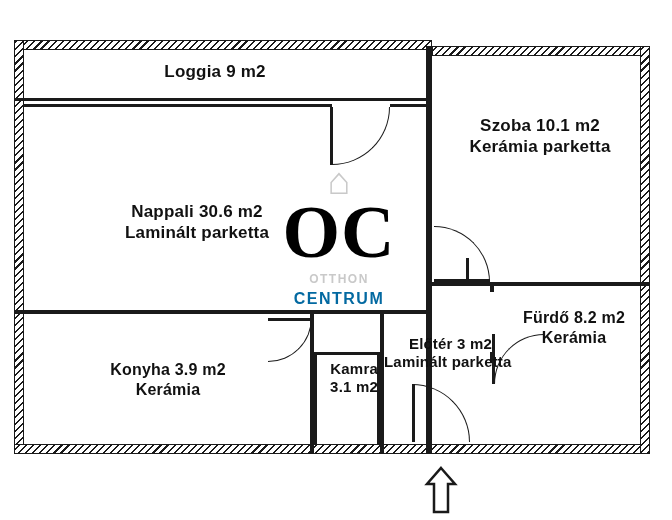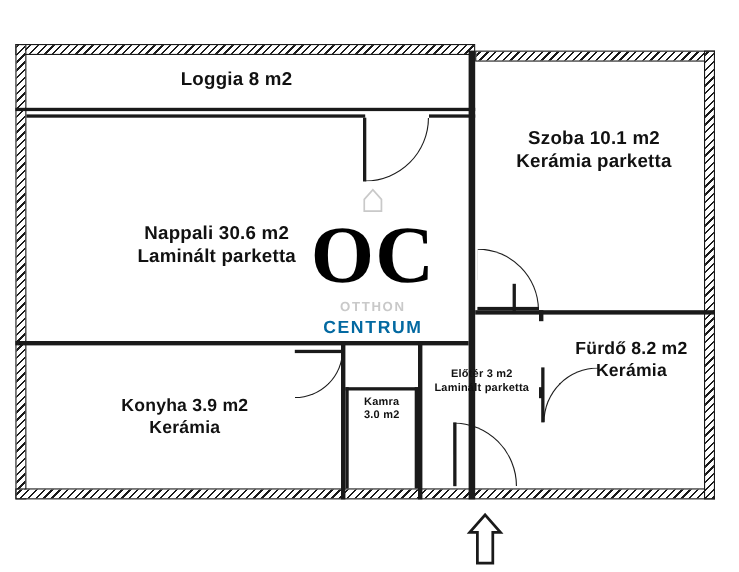--- a/index.html
+++ b/index.html
@@ -42,21 +42,21 @@
     color: #111111;
     line-height: 1.22;
     font-weight: bold;
     white-space: nowrap;
     letter-spacing: 0.2px;
   }
   .room-label .l1 { display: block; }
   .room-label .l2 { display: block; }
   .big { font-size: 17px; }
   .med { font-size: 16px; }
-  .tiny { font-size: 10px; }
+  .tiny { font-size: 15px; text-align: right; }
 
   
   .door {
     position: absolute;
     box-sizing: border-box;
     border: 1.8px solid #1a1a1a;
     background: transparent;
   }
   .door-tl { border-radius: 100% 0 0 0; border-right: none; border-bottom: none; }
   .door-tr { border-radius: 0 100% 0 0; border-left: none; border-bottom: none; }
@@ -174,21 +174,21 @@
   <div class="wall" style="left:380px; top:366px; width:4px; height:0px;"></div>
 
   <div id="watermark">
     <div class="wm-roof">⌂</div>
     <div class="wm-oc">OC</div>
     <div class="wm-t1">OTTHON</div>
     <div class="wm-t2">CENTRUM</div>
   </div>
 
   <div class="room-label big" style="left:100px; top:62px; width:230px;">
-    <span class="l1">Loggia 8 m2</span>
+    <span class="l1">Loggia 9 m2</span>
   </div>
 
   <div class="room-label big" style="left:82px; top:202px; width:230px;">
     <span class="l1">Nappali 30.6 m2</span>
     <span class="l2">Laminált parketta</span>
   </div>
 
   <div class="room-label big" style="left:430px; top:116px; width:220px;">
     <span class="l1">Szoba 10.1 m2</span>
     <span class="l2">Kerámia parketta</span>
@@ -199,21 +199,21 @@
     <span class="l2">Kerámia</span>
   </div>
 
   <div class="room-label med" style="left:84px; top:360px; width:168px;">
     <span class="l1">Konyha 3.9 m2</span>
     <span class="l2">Kerámia</span>
   </div>
 
   <div class="room-label tiny" style="left:316px; top:360px; width:62px;">
     <span class="l1">Kamra</span>
-    <span class="l2">3.0 m2</span>
+    <span class="l2">3.1 m2</span>
   </div>
 
   <div class="room-label tiny" style="left:384px; top:335px; width:108px;">
     <span class="l1">Előtér 3 m2</span>
     <span class="l2">Laminált parketta</span>
   </div>
 
   <svg id="entrance-arrow" viewBox="0 0 34 48">
     <polygon points="17,2 31,18 24,18 24,46 10,46 10,18 3,18" fill="#ffffff" stroke="#1a1a1a" stroke-width="2.5" stroke-linejoin="miter"></polygon>
   </svg>

